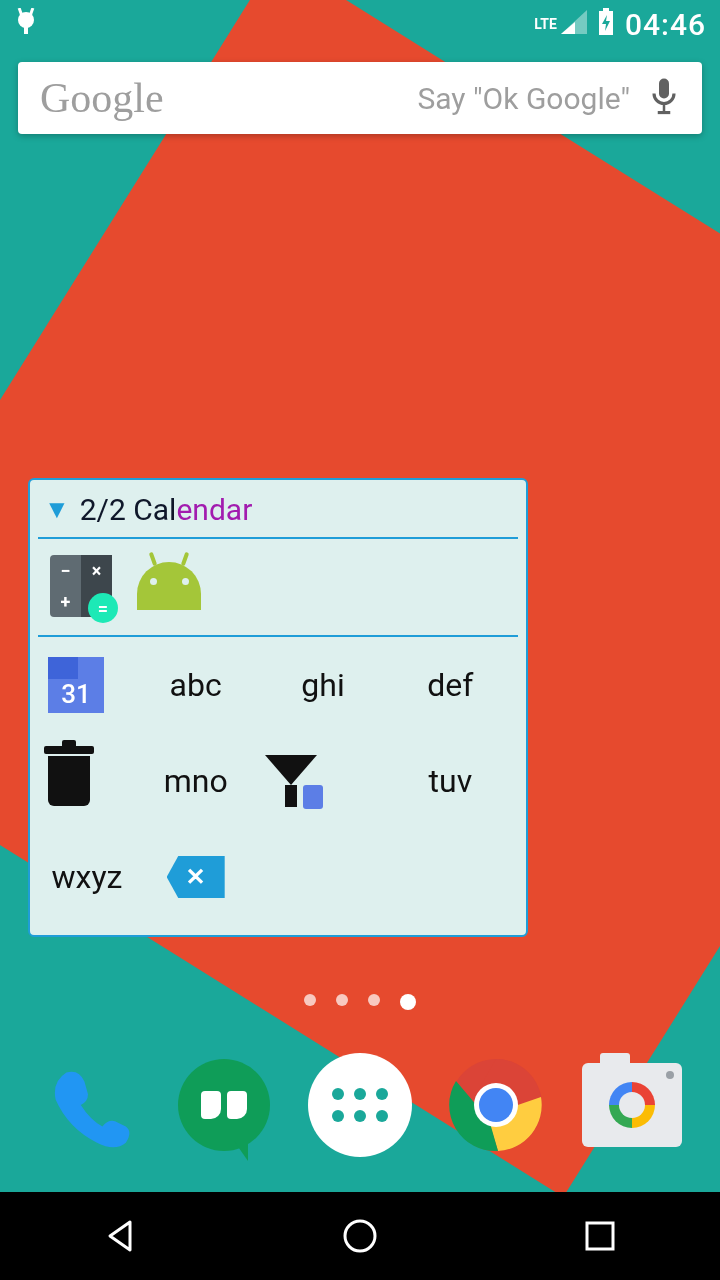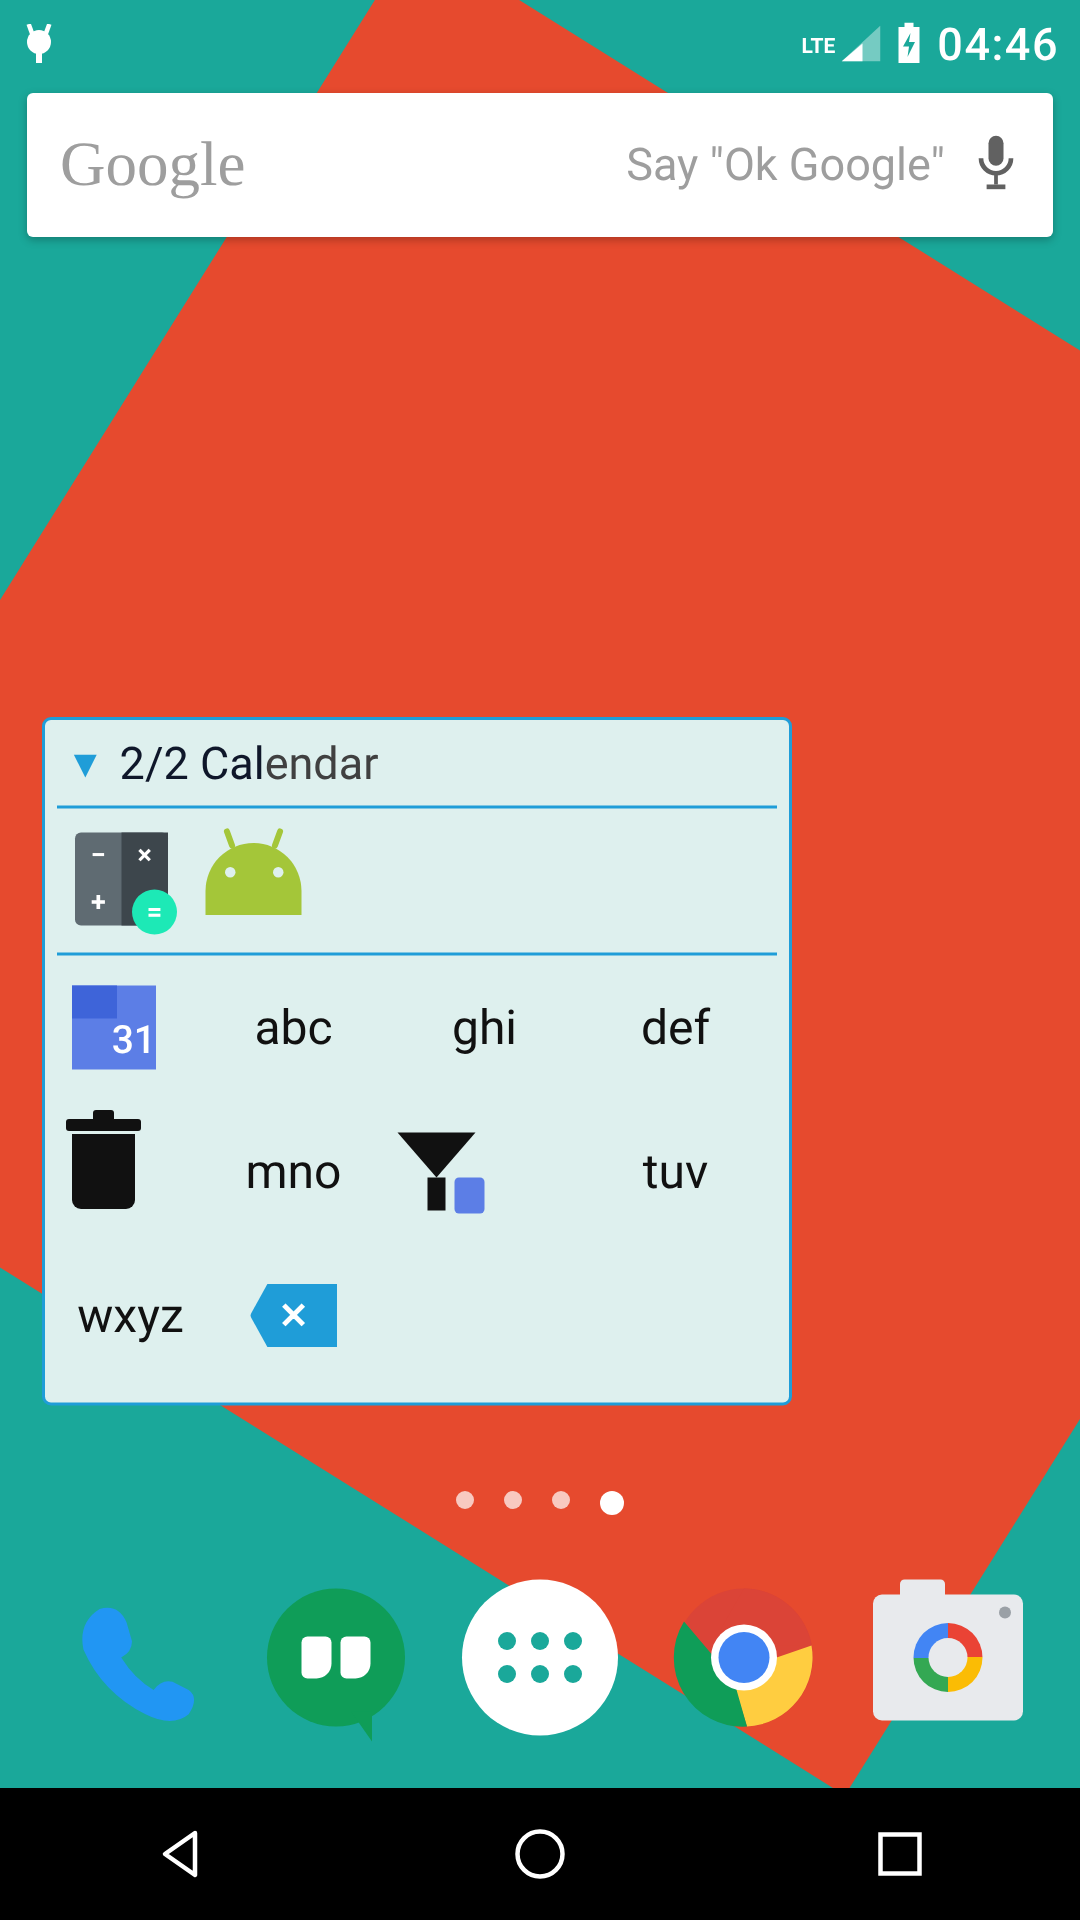--- a/index.html
+++ b/index.html
@@ -14,47 +14,47 @@
     left: -200px; top: 720px;
     width: 900px; height: 900px;
     background: #e64a2e;
     transform: rotate(-58deg);
     transform-origin: top left;
   }
 
   
   .statusbar {
     position: absolute; top: 0; left: 0; right: 0; height: 48px;
-    display: flex; align-items: flex-end; justify-content: space-between;
+    display: flex; align-items: center; justify-content: space-between;
     padding: 0 14px; color: #fff; z-index: 5; font-weight: 500;
   }
   .statusbar-left, .statusbar-right { display: flex; align-items: center; gap: 10px; }
   .status-time { font-size: 30px; letter-spacing: 1px; }
   .lte { font-size: 14px; font-weight: 700; margin-right: -6px; }
 
   
   .searchbar {
-    position: absolute; top: 62px; left: 18px; right: 18px; height: 96px;
+    position: absolute; top: 62px; left: 18px; right: 18px; height: 72px;
     background: #fff; border-radius: 4px; box-shadow: 0 2px 6px rgba(0,0,0,.25);
     display: flex; align-items: center; padding: 0 22px; z-index: 5;
   }
   .google-logo { font-family: Georgia, serif; font-size: 42px; color: #9e9e9e; }
   .search-hint { flex: 1; text-align: right; font-size: 30px; color: #9e9e9e; padding-right: 18px; }
   .mic-icon svg { width: 32px; height: 40px; }
 
   
   .widget {
     position: absolute; top: 478px; left: 28px; width: 500px;
     background: #def0ee; border: 2px solid #1f9dd8; border-radius: 6px;
     z-index: 5; padding: 8px 12px 10px;
   }
   .widget-header { display: flex; align-items: center; gap: 10px; font-size: 30px; padding: 4px 2px 10px; }
   .tri-down { color: #1f9dd8; font-size: 26px; }
   .hdr-hl { color: #0f172a; }
-  .hdr-rest { color: #404040; }
+  .hdr-rest { color: #a21caf; }
   .hr { height: 2px; background: #1f9dd8; margin: 0 -4px; }
 
   .top-apps { display: flex; gap: 18px; padding: 12px 4px 14px; }
   .app-tile { width: 70px; height: 70px; display: flex; align-items: center; justify-content: center; }
 
   .keypad { display: grid; grid-template-columns: 90px 1fr 1fr 1fr; grid-template-rows: 96px 96px 96px; align-items: center; }
   .keypad .cell { display: flex; align-items: center; justify-content: center; font-size: 32px; color: #111; }
   .keypad .side { justify-content: flex-start; padding-left: 6px; }
 
   .backspace {
@@ -75,21 +75,21 @@
   .drawer-dots { display: grid; grid-template-columns: repeat(3, 12px); grid-template-rows: repeat(2, 12px); gap: 10px; }
   .drawer-dots span { width: 12px; height: 12px; border-radius: 50%; background: #1aa89a; }
 
   
   .navbar { position: absolute; left: 0; right: 0; bottom: 0; height: 88px; background: #000; display: flex; justify-content: space-around; align-items: center; z-index: 5; }
   .nav-btn { width: 120px; height: 60px; display: flex; align-items: center; justify-content: center; color: #fff; }
 
   
   .cal-icon { width: 56px; height: 56px; background: #5c7ee6; position: relative; }
   .cal-icon::before { content: ""; position: absolute; top: 0; left: 0; width: 30px; height: 22px; background: #3e64d9; }
-  .cal-icon span { position: absolute; bottom: 4px; left: 0; right: 0; text-align: right; color: #fff; font-size: 26px; font-weight: 500; }
+  .cal-icon span { position: absolute; bottom: 4px; left: 0; right: 0; text-align: center; color: #fff; font-size: 26px; font-weight: 500; }
 
   
   .calc-icon { width: 62px; height: 62px; background: #5f6b72; border-radius: 4px; display: grid; grid-template-columns: 1fr 1fr; grid-template-rows: 1fr 1fr; position: relative; }
   .calc-icon div { display:flex; align-items:center; justify-content:center; color:#fff; font-size:18px; font-weight:700;}
   .calc-icon .dark { background:#3d464c; }
   .calc-icon::after { content:"="; position:absolute; right:-6px; bottom:-6px; width:30px; height:30px; border-radius:50%; background:#1de9b6; color:#fff; display:flex; align-items:center; justify-content:center; font-size:18px; font-weight:700;}
 
   
   .android-icon { width: 64px; height: 48px; background:#a4c639; border-radius: 32px 32px 0 0; position:relative; }
   .android-icon::before, .android-icon::after { content:""; position:absolute; top:-10px; width:4px; height:14px; background:#a4c639; border-radius:2px; }

